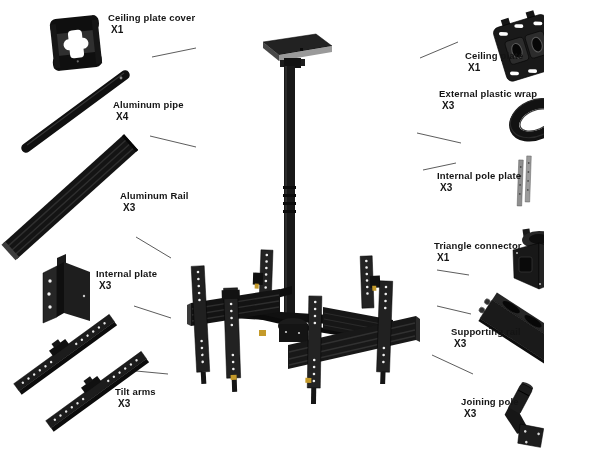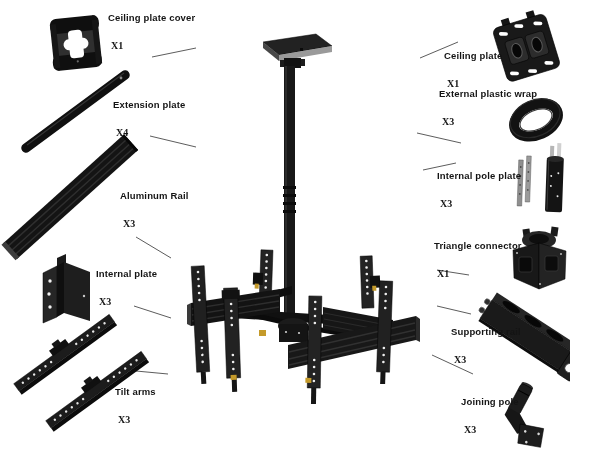--- a/index.html
+++ b/index.html
@@ -1,23 +1,23 @@
 <!DOCTYPE html>
 <html><head>
 <meta charset="utf-8">
 <style>
   html,body { margin:0; padding:0; background:#ffffff; }
   .stage {
     position:relative; width:544px; height:450px; background:#ffffff;
-    font-family:"Liberation Sans", sans-serif; overflow:hidden;padding-left:26px;
+    font-family:"Liberation Sans", sans-serif; overflow:hidden;
   }
   svg.canvas { position:absolute; left:0; top:0; }
   .part-label { position:absolute; color:#141414; }
   .pl-name { font-weight:bold; font-size:9.5px; letter-spacing:0.15px; white-space:nowrap; }
-  .pl-qty  { font-weight:bold; font-size:10px; margin-top:17px; margin-left:3px;font-family:Liberation Serif, serif; }
+  .pl-qty  { font-weight:bold; font-size:10px; margin-top:1px; margin-left:3px; }
 </style>
 </head>
 <body>
 
 <div class="stage">
 
 <svg class="canvas" width="610" height="450" viewBox="0 0 610 450">
 
   <g stroke="#4a4a4a" stroke-width="0.9">
     <line x1="152" y1="57" x2="196" y2="48"></line>
@@ -344,37 +344,37 @@
     <circle cx="39" cy="38" r="1.3" fill="#d8d8d8"></circle>
     <circle cx="32" cy="51" r="1.3" fill="#d8d8d8"></circle>
   </g>
 </svg>
 
 <div class="part-label" style="left:108px; top:12px">
   <div class="pl-name">Ceiling plate cover</div>
   <div class="pl-qty">X1</div>
 </div>
 <div class="part-label" style="left:113px; top:99px">
-  <div class="pl-name">Extension plate</div>
+  <div class="pl-name">Aluminum pipe</div>
   <div class="pl-qty">X4</div>
 </div>
 <div class="part-label" style="left:120px; top:190px">
   <div class="pl-name">Aluminum Rail</div>
   <div class="pl-qty">X3</div>
 </div>
 <div class="part-label" style="left:96px; top:268px">
   <div class="pl-name">Internal plate</div>
   <div class="pl-qty">X3</div>
 </div>
 <div class="part-label" style="left:115px; top:386px">
   <div class="pl-name">Tilt arms</div>
   <div class="pl-qty">X3</div>
 </div>
 
-<div class="part-label" style="left:444px; top:50px">
+<div class="part-label" style="left:465px; top:50px">
   <div class="pl-name">Ceiling plate</div>
   <div class="pl-qty">X1</div>
 </div>
 <div class="part-label" style="left:439px; top:88px">
   <div class="pl-name">External plastic wrap</div>
   <div class="pl-qty">X3</div>
 </div>
 <div class="part-label" style="left:437px; top:170px">
   <div class="pl-name">Internal pole plate</div>
   <div class="pl-qty">X3</div>

